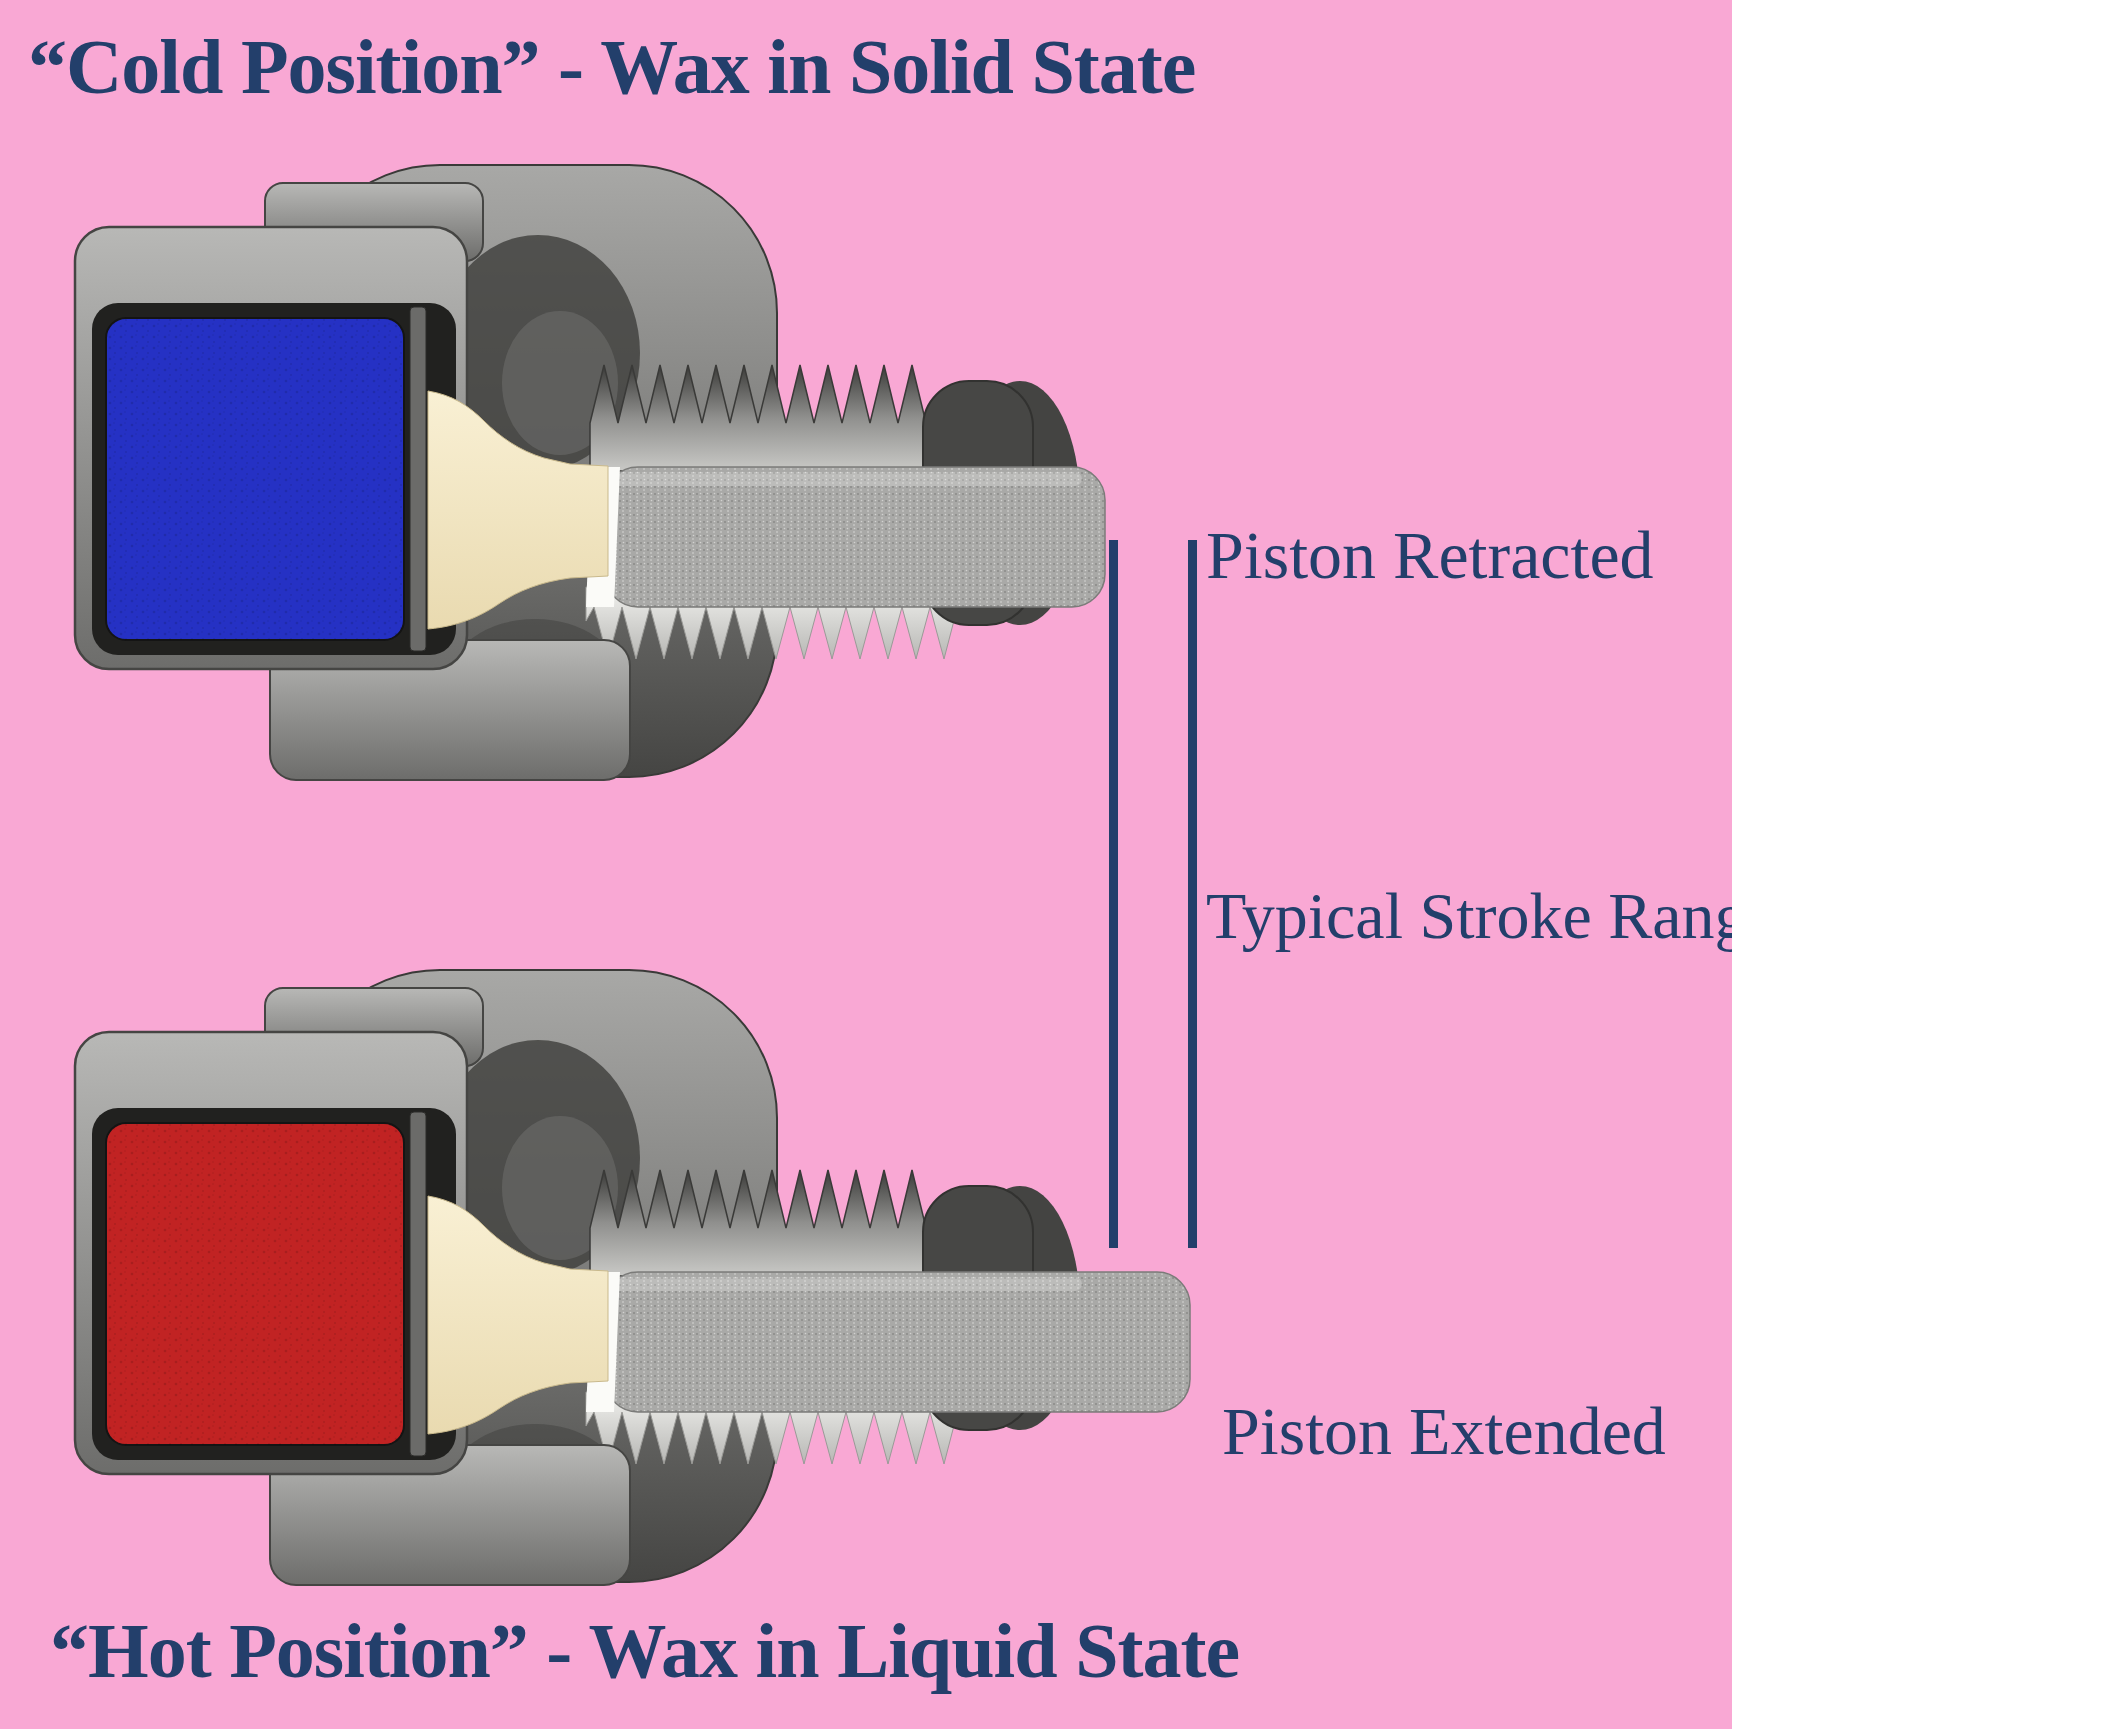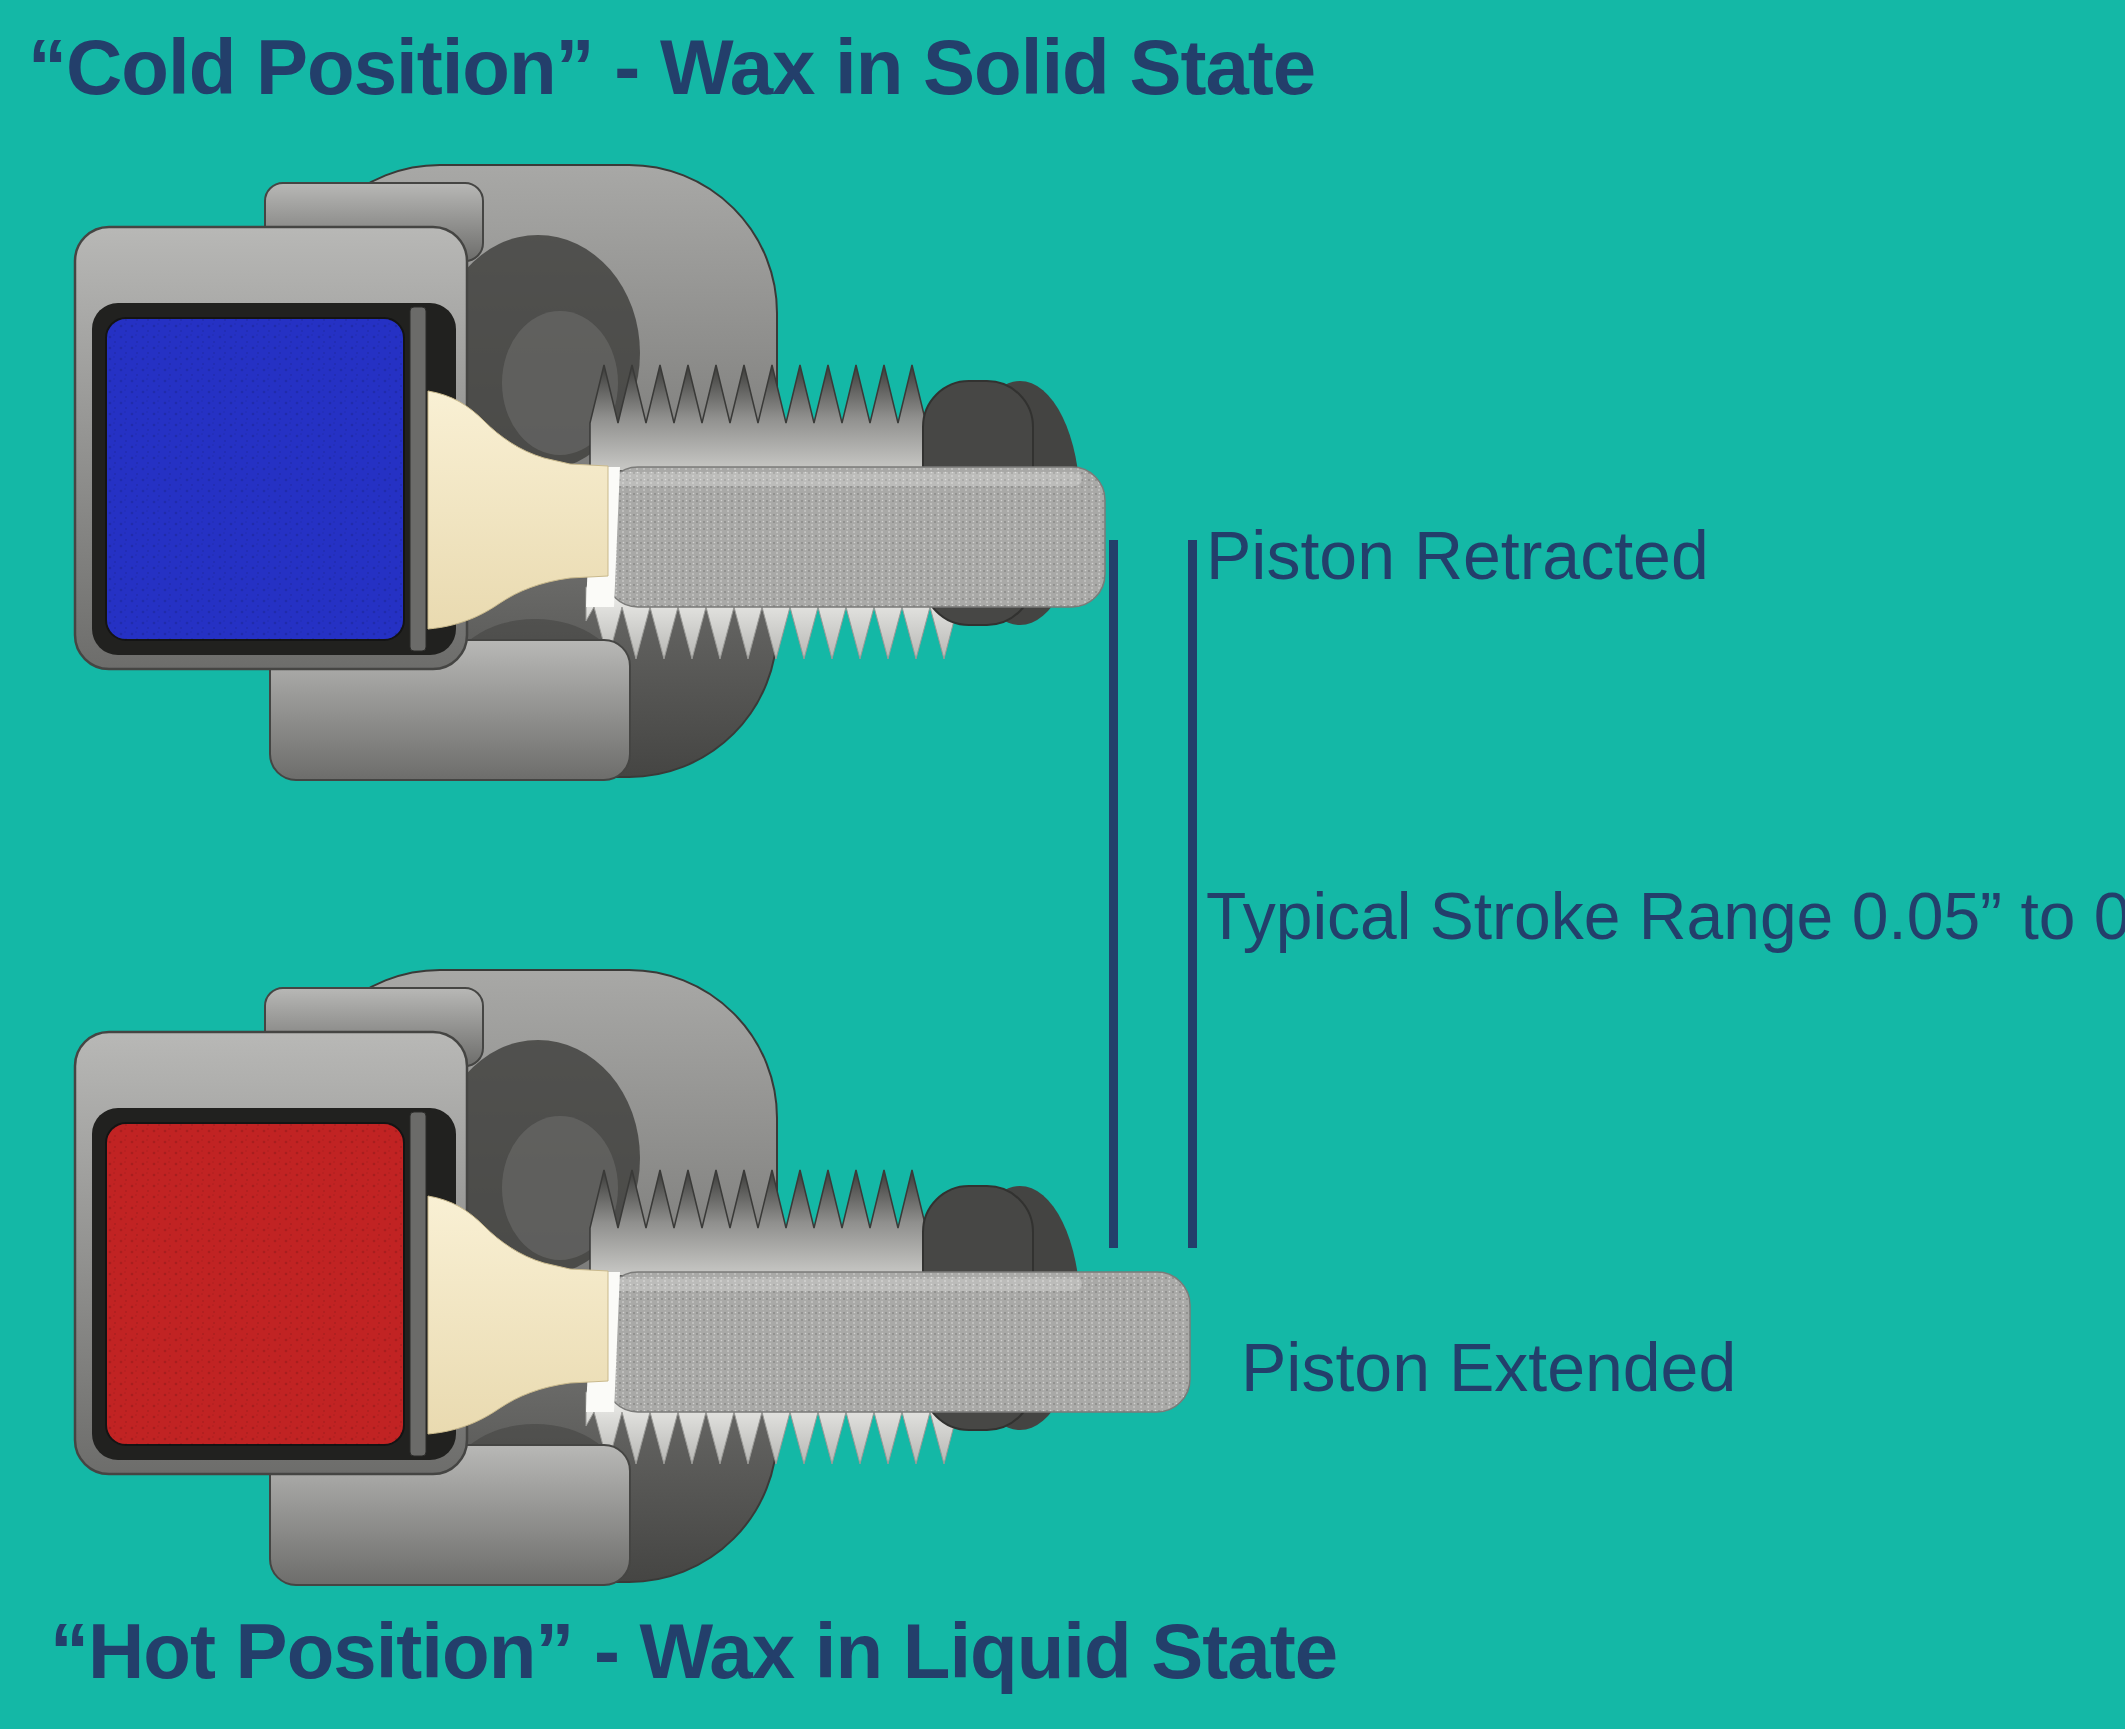--- a/index.html
+++ b/index.html
@@ -1,30 +1,30 @@
 <!DOCTYPE html>
 <html style="--navy: #233f6b; --wax_cold_blue: #2531c4; --wax_hot_red: #c12323; --boot_cream: #f4e8c6; --metal_gray: #8f8f8d; --cut_surface_light: #dededb; --piston_gray: #a9a9a7;"><head>
 <meta charset="utf-8">
 <style>
   html,body{margin:0;padding:0;background:#ffffff;}
   .page{
-    position:relative;width:2125px;height:1729px;background:#14b8a6;
-    overflow:hidden;font-family:Liberation Sans, sans-serif;
+    position:relative;width:1732px;height:1729px;background:#f9a8d4;
+    overflow:hidden;font-family:Liberation Serif, serif;
   }
   .title{
     position:absolute;margin:0;font-size:78px;font-weight:bold;
     color:var(--navy,#233f6b);white-space:nowrap;letter-spacing:-1px;
   }
   .title-cold{left:28px;top:22px;}
   .title-hot{left:28px;top:1606px;margin-left:22px;}
   .side-label{
     position:absolute;font-size:68px;color:var(--navy,#233f6b);white-space:nowrap;
   }
   .label-retracted{left:1206px;top:516px;}
-  .label-extended{left:1222px;top:1328px;margin-left:19px;}
+  .label-extended{left:1222px;top:1392px;}
   .label-stroke{left:1206px;top:878px;font-size:66px;}
   .stroke-line{
     position:absolute;top:540px;width:9px;height:708px;
     background:var(--navy,#233f6b);
   }
   .stroke-line-left{left:1109px;}
   .stroke-line-right{left:1188px;}
   .actuator{position:absolute;left:30px;width:1180px;height:655px;}
   .actuator-cold{top:135px;}
   .actuator-hot{top:940px;}

